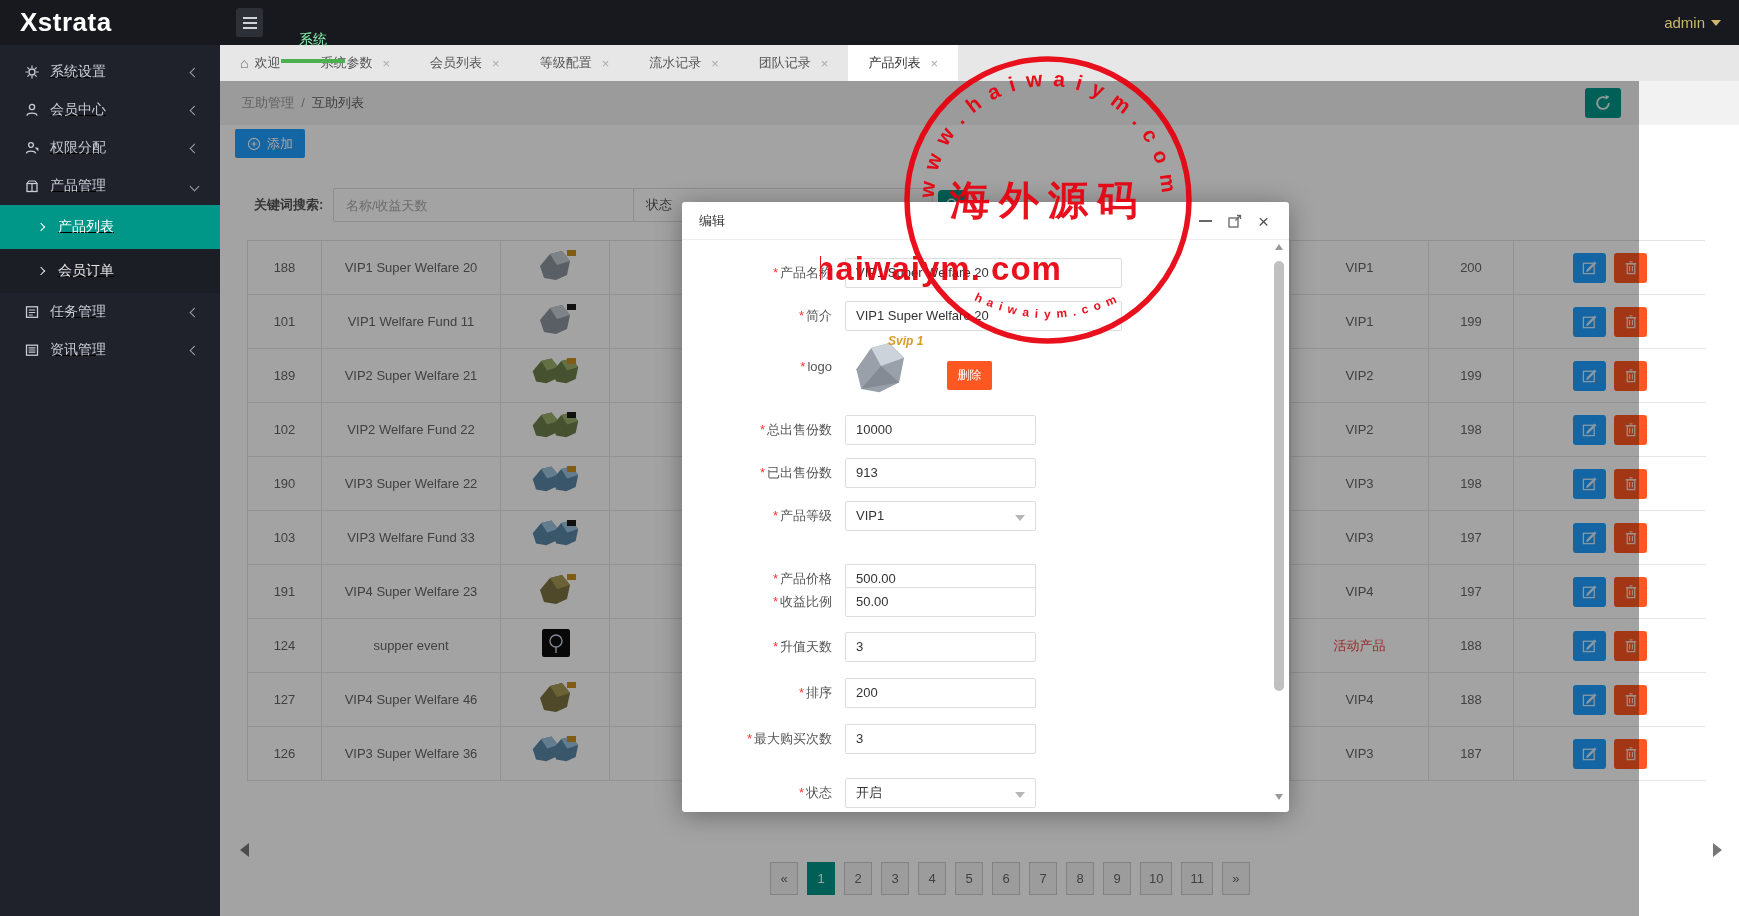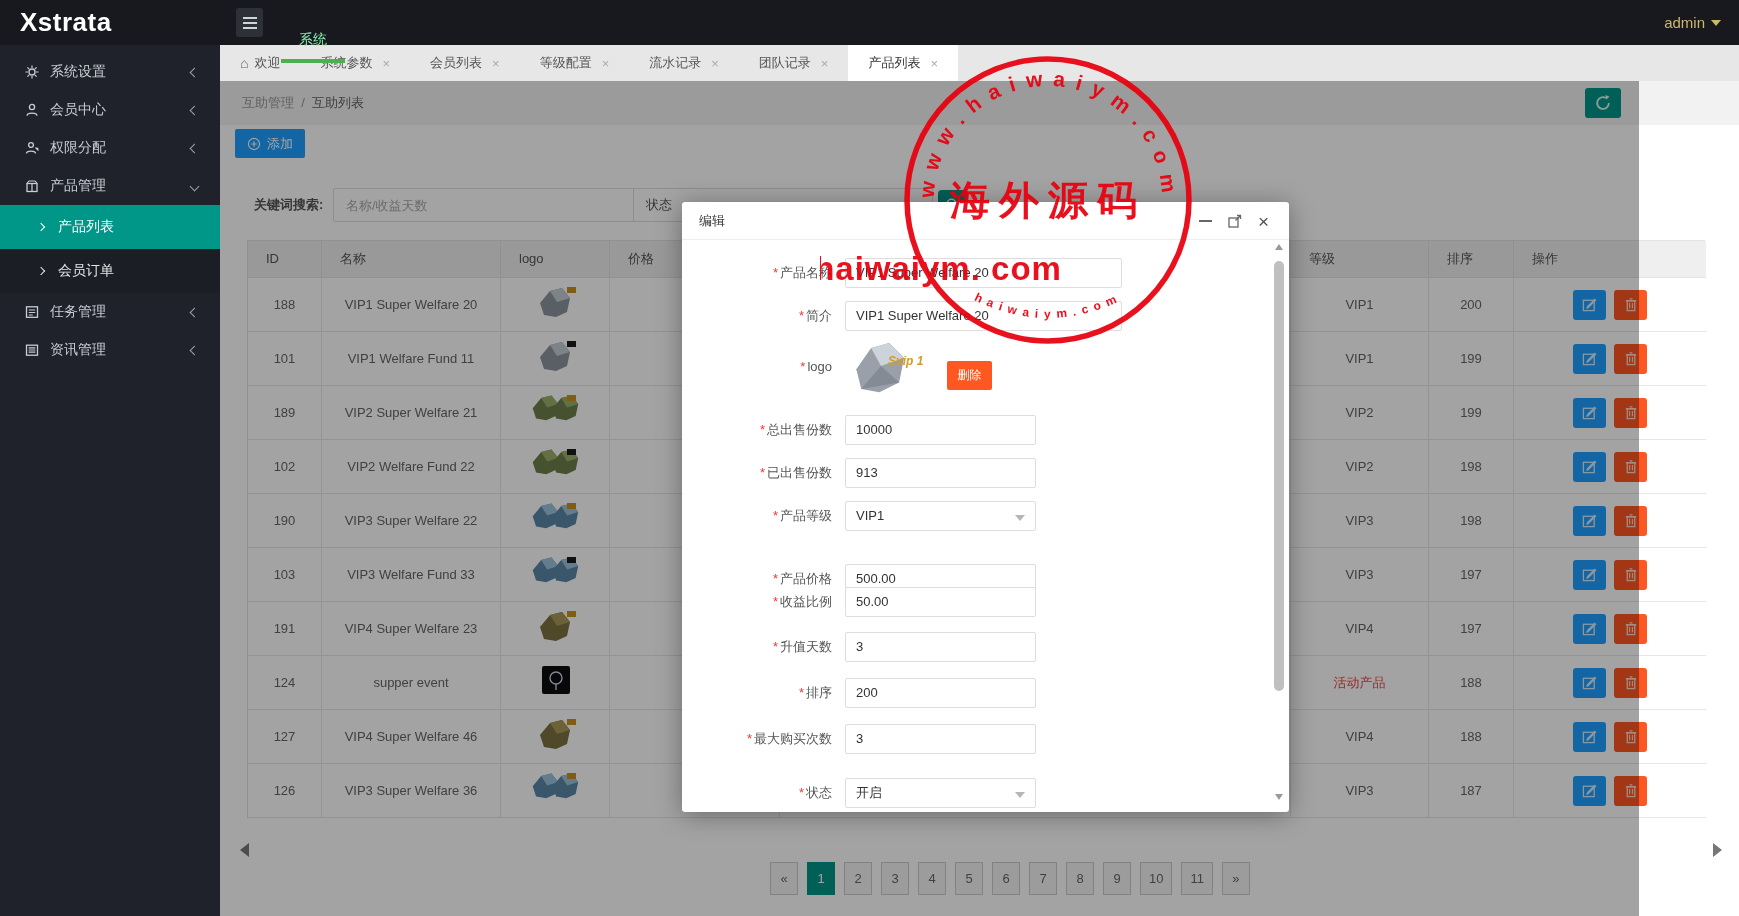--- a/index.html
+++ b/index.html
@@ -10,21 +10,21 @@
   .topbar{position:absolute;left:0;top:0;width:1739px;height:45px;background:#17191e;z-index:10;}
   .brand{position:absolute;left:20px;top:0;height:45px;line-height:45px;color:#fff;font-size:26px;font-weight:bold;letter-spacing:.5px;}
   .burger{position:absolute;left:236px;top:8px;width:27px;height:29px;background:#2d3037;border-radius:3px;display:flex;flex-direction:column;justify-content:center;gap:3px;align-items:center;cursor:pointer;}
   .burger i{display:block;width:14px;height:2px;background:#cfd3da;}
   .topmenu{position:absolute;left:281px;top:0;height:45px;min-width:64px;text-align:center;color:#86efac;font-size:14px;line-height:43px;padding:0 10px;cursor:pointer;margin-top:18px;}
   .topmenu .underline{position:absolute;left:0;bottom:0;width:100%;height:4px;background:#4caf50;}
   .adminbox{position:absolute;right:18px;top:0;height:45px;line-height:45px;color:#cdb76b;font-size:15px;cursor:pointer;display:flex;align-items:center;gap:6px;}
   .caret-down{width:0;height:0;border-left:5px solid transparent;border-right:5px solid transparent;border-top:6px solid #cdb76b;}
 
   
-  .sidebar{position:absolute;left:0;top:45px;width:220px;height:871px;background:#1f222a;z-index:9;padding-top:8px;}
+  .sidebar{position:absolute;left:0;top:45px;width:220px;height:871px;background:#1f222a;z-index:9;padding-top:8px;text-decoration:underline;}
   .s-item{position:relative;height:38px;display:flex;align-items:center;color:#c8ccd3;font-size:14px;cursor:pointer;padding-left:24px;}
   .s-item .ic{width:16px;height:16px;margin-right:10px;flex:0 0 16px;}
   .chev{position:absolute;right:22px;width:7px;height:7px;border-right:1.6px solid #9aa0aa;border-bottom:1.6px solid #9aa0aa;}
   .chev.left{transform:rotate(135deg);}
   .chev.down{transform:rotate(45deg);}
   .submenu{background:#1b1e25;}
   .s-sub{position:relative;height:44px;display:flex;align-items:center;color:#e5e5e5;font-size:14px;cursor:pointer;padding-left:58px;}
   .s-sub.active{background:#009688;color:#fff;}
   .subchev{width:6px;height:6px;border-right:1.6px solid currentColor;border-top:1.6px solid currentColor;transform:rotate(45deg);margin-right:14px;margin-left:-20px;}
 
@@ -78,21 +78,21 @@
   .m-min{width:13px;height:2px;background:#666;cursor:pointer;}
   .m-max{cursor:pointer;display:flex;}
   .m-close{color:#555;font-size:19px;line-height:1;cursor:pointer;}
   .f-row{position:absolute;left:0;height:30px;}
   .f-label{position:absolute;left:0;top:0;width:150px;height:30px;line-height:30px;text-align:right;font-size:13px;color:#555;}
   .f-star{color:#f33;margin-right:2px;}
   .f-input{position:absolute;left:163px;top:0;width:191px;height:30px;border:1px solid #ddd;border-radius:2px;font-size:13px;color:#333;line-height:28px;padding:0 10px;background:#fff;white-space:nowrap;overflow:hidden;cursor:text;}
   .f-input.wide{width:277px;}
   .f-select .sel-caret{position:absolute;right:10px;top:13px;width:0;height:0;border-left:5px solid transparent;border-right:5px solid transparent;border-top:6px solid #b6b6b6;}
   .del-btn{position:absolute;left:265px;top:159px;width:45px;height:29px;background:#FF5722;border-radius:2px;color:#fff;font-size:12px;display:flex;align-items:center;justify-content:center;cursor:pointer;}
-  .svip-tag{position:absolute;left:206px;top:152px;font-size:12px;font-weight:bold;font-style:italic;color:#d79b28;}
+  .svip-tag{position:absolute;left:206px;top:132px;font-size:12px;font-weight:bold;font-style:italic;color:#d79b28;}
   .m-scroll{position:absolute;right:4px;top:40px;width:12px;height:560px;}
   .m-thumb{position:absolute;left:1px;top:19px;width:10px;height:430px;background:#c0c0c0;border-radius:5px;cursor:pointer;}
   .m-up{position:absolute;left:2px;top:2px;width:0;height:0;border-left:4px solid transparent;border-right:4px solid transparent;border-bottom:6px solid #999;cursor:pointer;}
   .m-down{position:absolute;left:2px;bottom:2px;width:0;height:0;border-left:4px solid transparent;border-right:4px solid transparent;border-top:6px solid #999;cursor:pointer;}
 
   
   .stamp{position:absolute;left:820px;top:40px;width:400px;height:320px;z-index:80;pointer-events:none;opacity:.93;}
 </style>
 </head>
 <body>
@@ -243,30 +243,20 @@
         <span>状态</span>
       </div>
       <div class="search-btn">
         <svg width="16" height="16" viewBox="0 0 16 16">
           <circle cx="6.5" cy="6.5" r="4.2" fill="none" stroke="#fff" stroke-width="1.5"></circle>
           <path d="M9.8 9.8 L13.6 13.6" stroke="#fff" stroke-width="1.5"></path>
         </svg>
       </div>
 
       <div class="table">
-        <div class="tr" id="thead">
-            <div class="th">ID</div>
-            <div class="th">名称</div>
-            <div class="th">logo</div>
-            <div class="th">价格</div>
-            <div class="th"></div>
-            <div class="th">等级</div>
-            <div class="th">排序</div>
-            <div class="th">操作</div>
-          </div>
         <div id="tbody">
             <div class="tr">
               <div class="td">188</div>
               <div class="td">VIP1 Super Welfare 20</div>
               <div class="td">
                 <span><svg width="48" height="36" viewBox="0 0 48 36">
                     <g transform="translate(7,0) scale(1)">
                       <path d="M6 30 L2 18 L12 6 L24 3 L32 13 L29 27 L18 32 Z" fill="#8e959e"></path>
                       <path d="M12 6 L24 3 L32 13 L19 17 Z" fill="#c6cdd4"></path>
                     </g>

